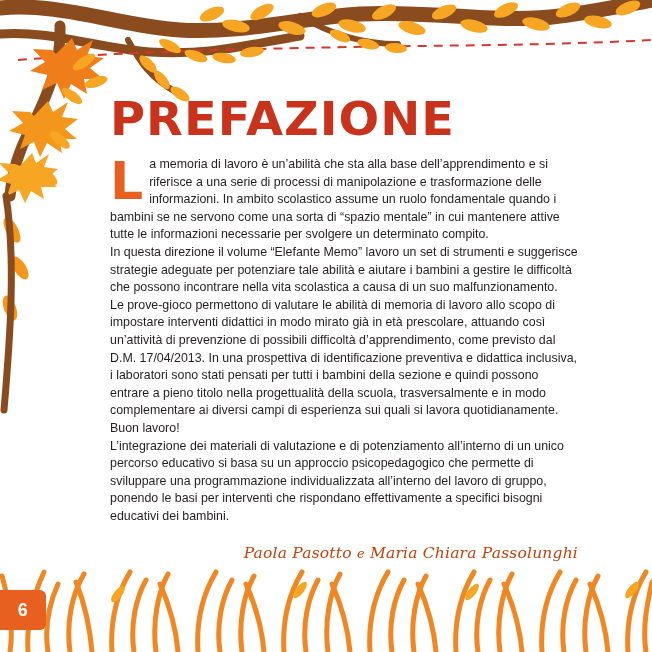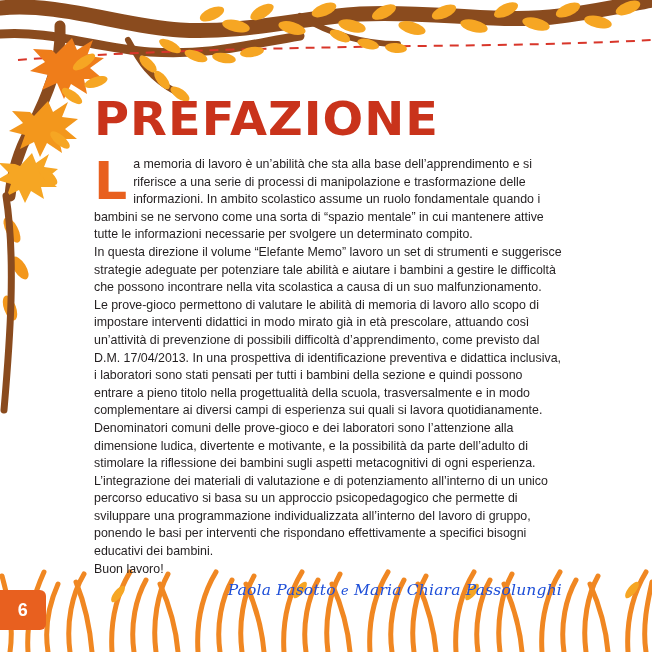--- a/index.html
+++ b/index.html
@@ -60,21 +60,21 @@
     font-weight: bold;
     display: flex;
     align-items: center;
     justify-content: center;
     letter-spacing: 0.5px;
   }
 
   
   #content {
     position: absolute;
-    left: 94px;
+    left: 110px;
     top: 96px;
     width: 470px;
   }
   #title {
     font-family: "DejaVu Sans", sans-serif;
     font-size: 46px;
     font-weight: bold;
     color: #c9331b;
     letter-spacing: 1px;
     line-height: 1;
@@ -99,27 +99,27 @@
     float: left;
     font-family: "DejaVu Sans", sans-serif;
     font-size: 52px;
     line-height: 44px;
     font-weight: bold;
     color: #e8601f;
     padding: 2px 6px 0 0;
     margin-top: 1px;
   }
   #signature {
-    margin-top: 4px;
+    margin-top: 20px;
     text-align: right;
     padding-right: 2px;
     font-family: "DejaVu Serif", serif;
     font-style: italic;
     font-size: 15.5px;
-    color: #1d4ed8;
+    color: #c2410c;
     letter-spacing: 0.2px;
   }
   #signature .sep {
     font-style: italic;
     font-size: 13px;
   }
   .sig-name {
     font-style: italic;
   }
 </style>
@@ -241,23 +241,22 @@
     <h1 id="title">PREFAZIONE</h1>
 
     <div class="body-text">
 
       <p class="para" id="first-para">
         <span class="dropcap">L</span><span>a memoria di lavoro è un’abilità che sta alla base dell’apprendimento e si riferisce a una serie di processi di manipolazione e trasformazione delle informazioni. In ambito scolastico assume un ruolo fondamentale quando i bambini se ne servono come una sorta di “spazio mentale” in cui mantenere attive tutte le informazioni necessarie per svolgere un determinato compito.</span>
       </p>
 
       <p class="para">In questa direzione il volume “Elefante Memo” lavoro un set di strumenti e suggerisce strategie adeguate per potenziare tale abilità e aiutare i bambini a gestire le difficoltà che possono incontrare nella vita scolastica a causa di un suo malfunzionamento.</p>
       <p class="para">Le prove-gioco permettono di valutare le abilità di memoria di lavoro allo scopo di impostare interventi didattici in modo mirato già in età prescolare, attuando così un’attività di prevenzione di possibili difficoltà d’apprendimento, come previsto dal D.M. 17/04/2013. In una prospettiva di identificazione preventiva e didattica inclusiva, i laboratori sono stati pensati per tutti i bambini della sezione e quindi possono entrare a pieno titolo nella progettualità della scuola, trasversalmente e in modo complementare ai diversi campi di esperienza sui quali si lavora quotidianamente.</p>
-      <p class="para">Denominatori comuni delle prove-gioco e dei laboratori sono l’attenzione alla dimensione ludica, divertente e motivante, e la possibilità da parte dell’adulto di stimolare la riflessione dei bambini sugli aspetti metacognitivi di ogni esperienza.</p>
+      <p class="para">Buon lavoro!</p>
       <p class="para">L’integrazione dei materiali di valutazione e di potenziamento all’interno di un unico percorso educativo si basa su un approccio psicopedagogico che permette di sviluppare una programmazione individualizzata all’interno del lavoro di gruppo, ponendo le basi per interventi che rispondano effettivamente a specifici bisogni educativi dei bambini.</p>
-      <p class="para">Buon lavoro!</p>
 
       <div id="signature">
         <span class="sig-name">Paola Pasotto</span>
         <span class="sep">e</span>
         <span class="sig-name">Maria Chiara Passolunghi</span>
       </div>
 
     </div>
   </div>
 </div>

